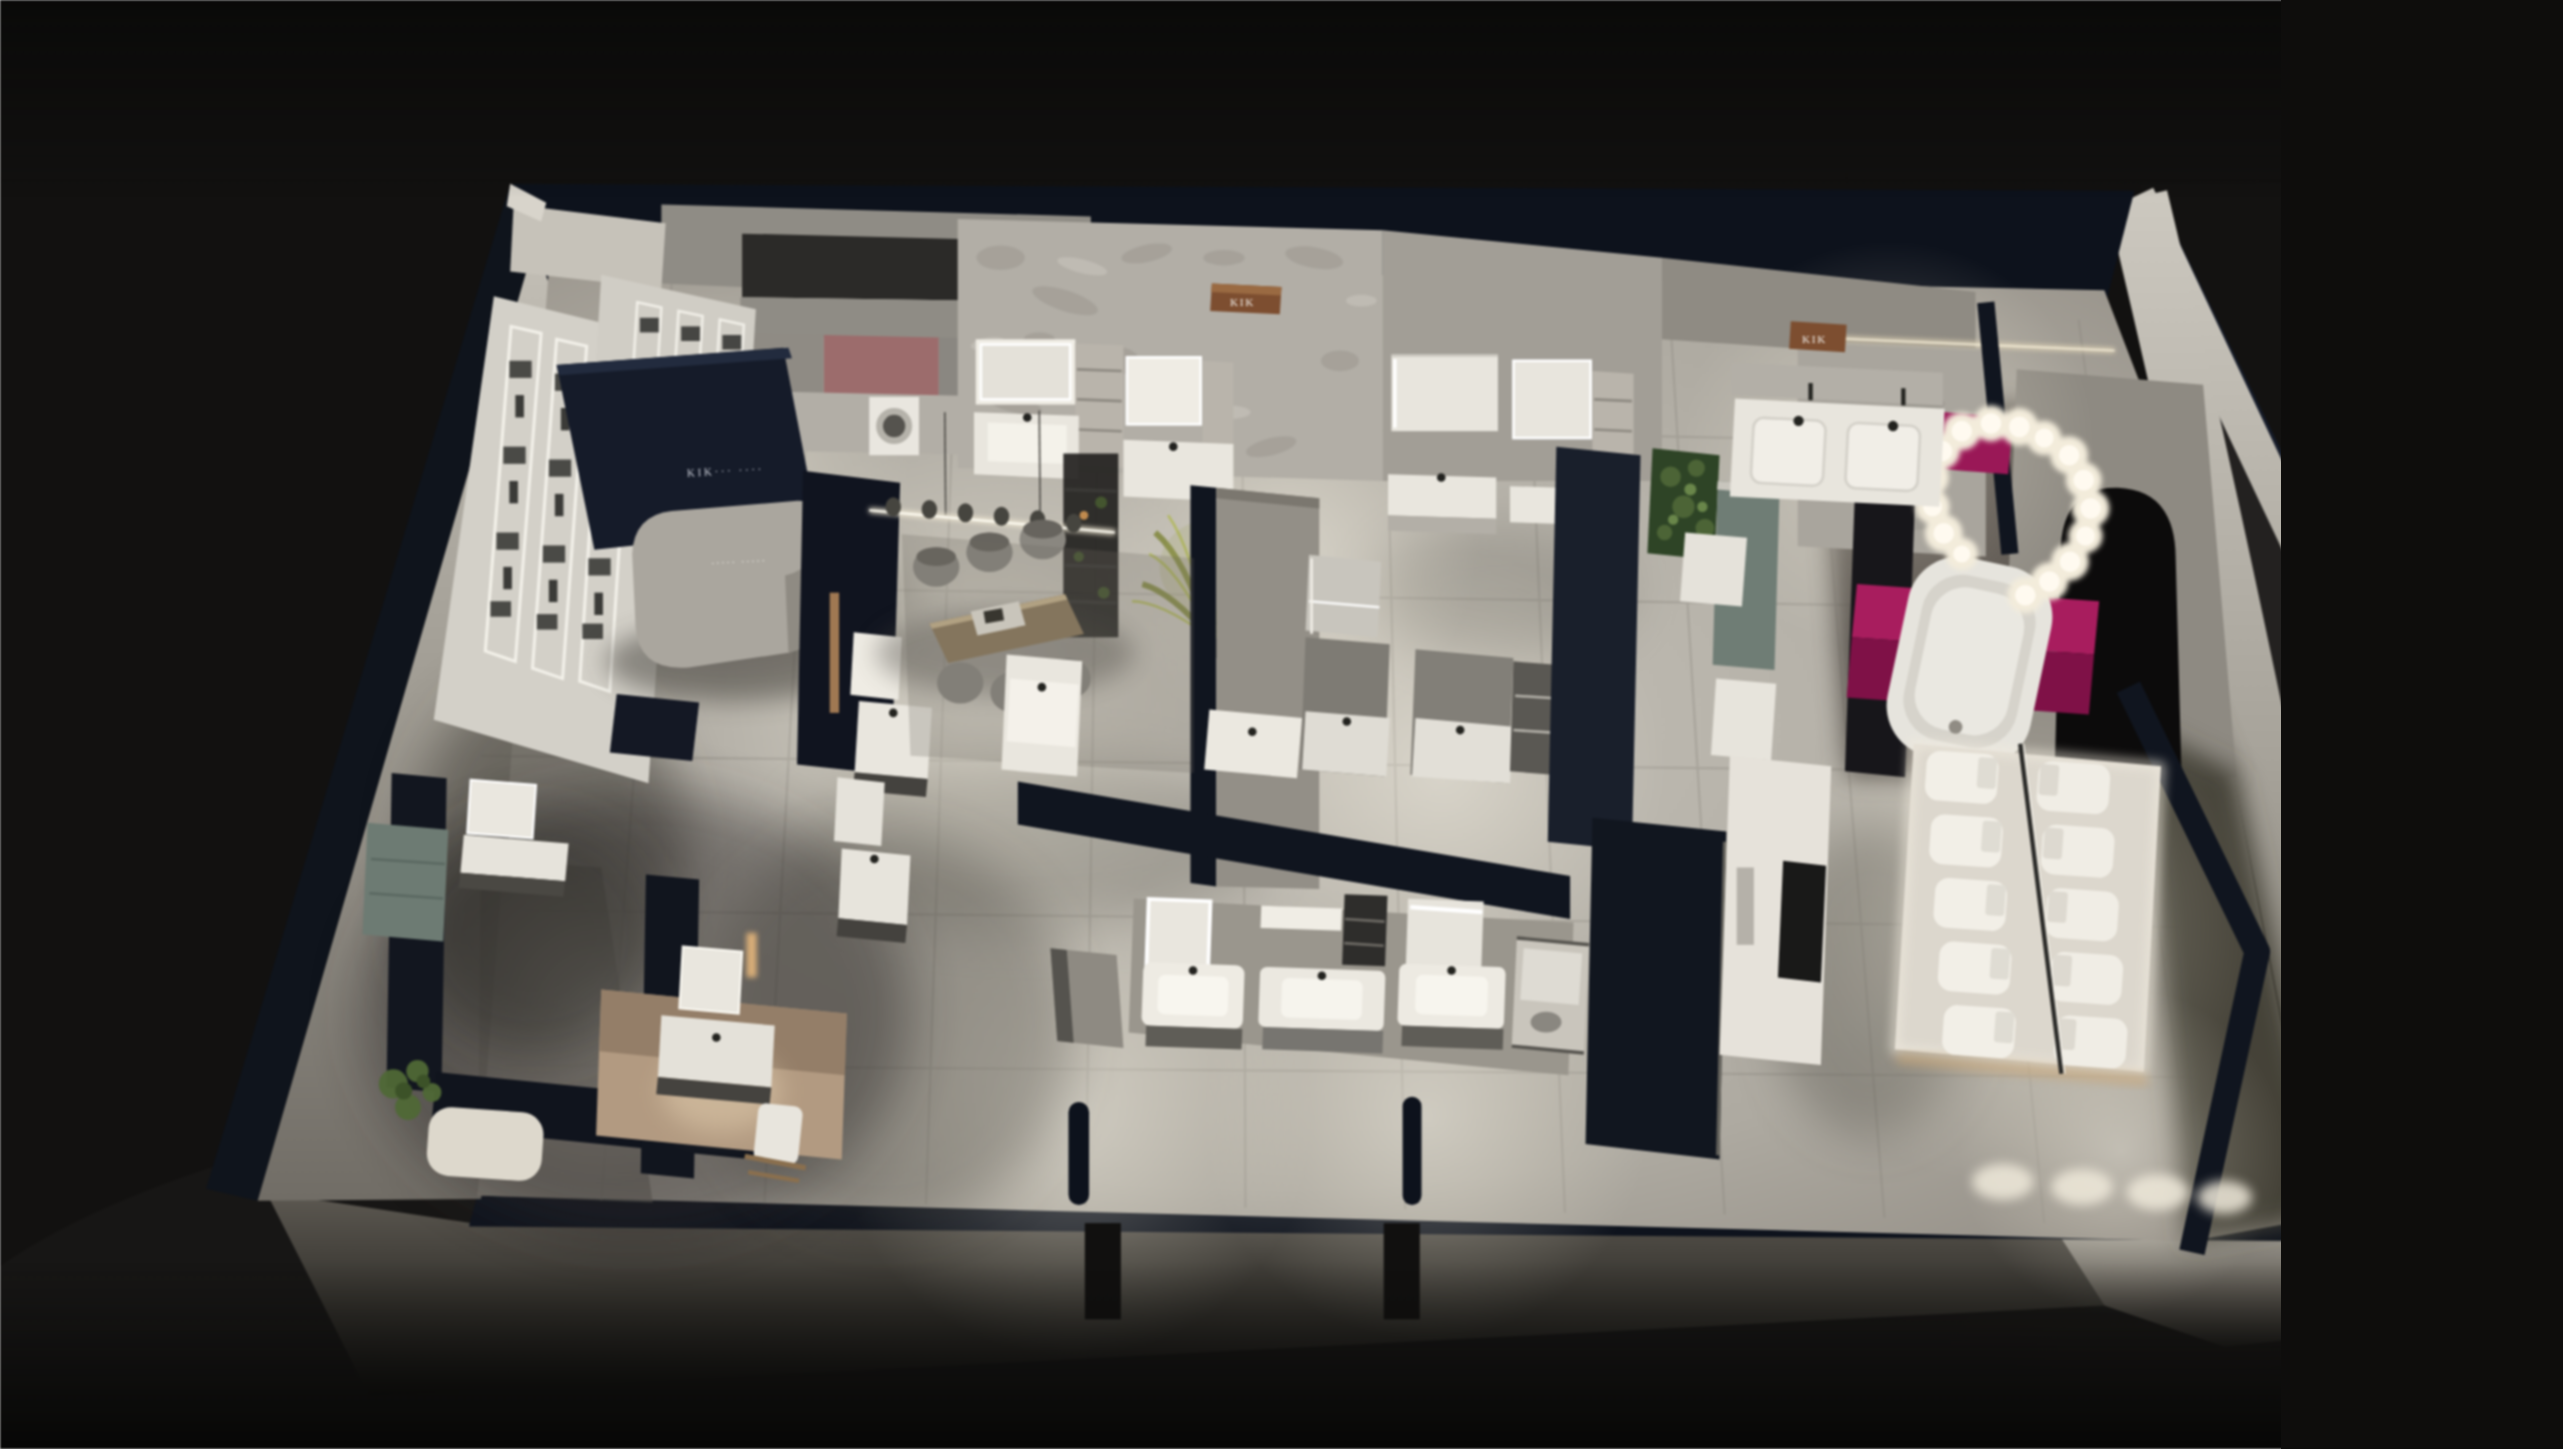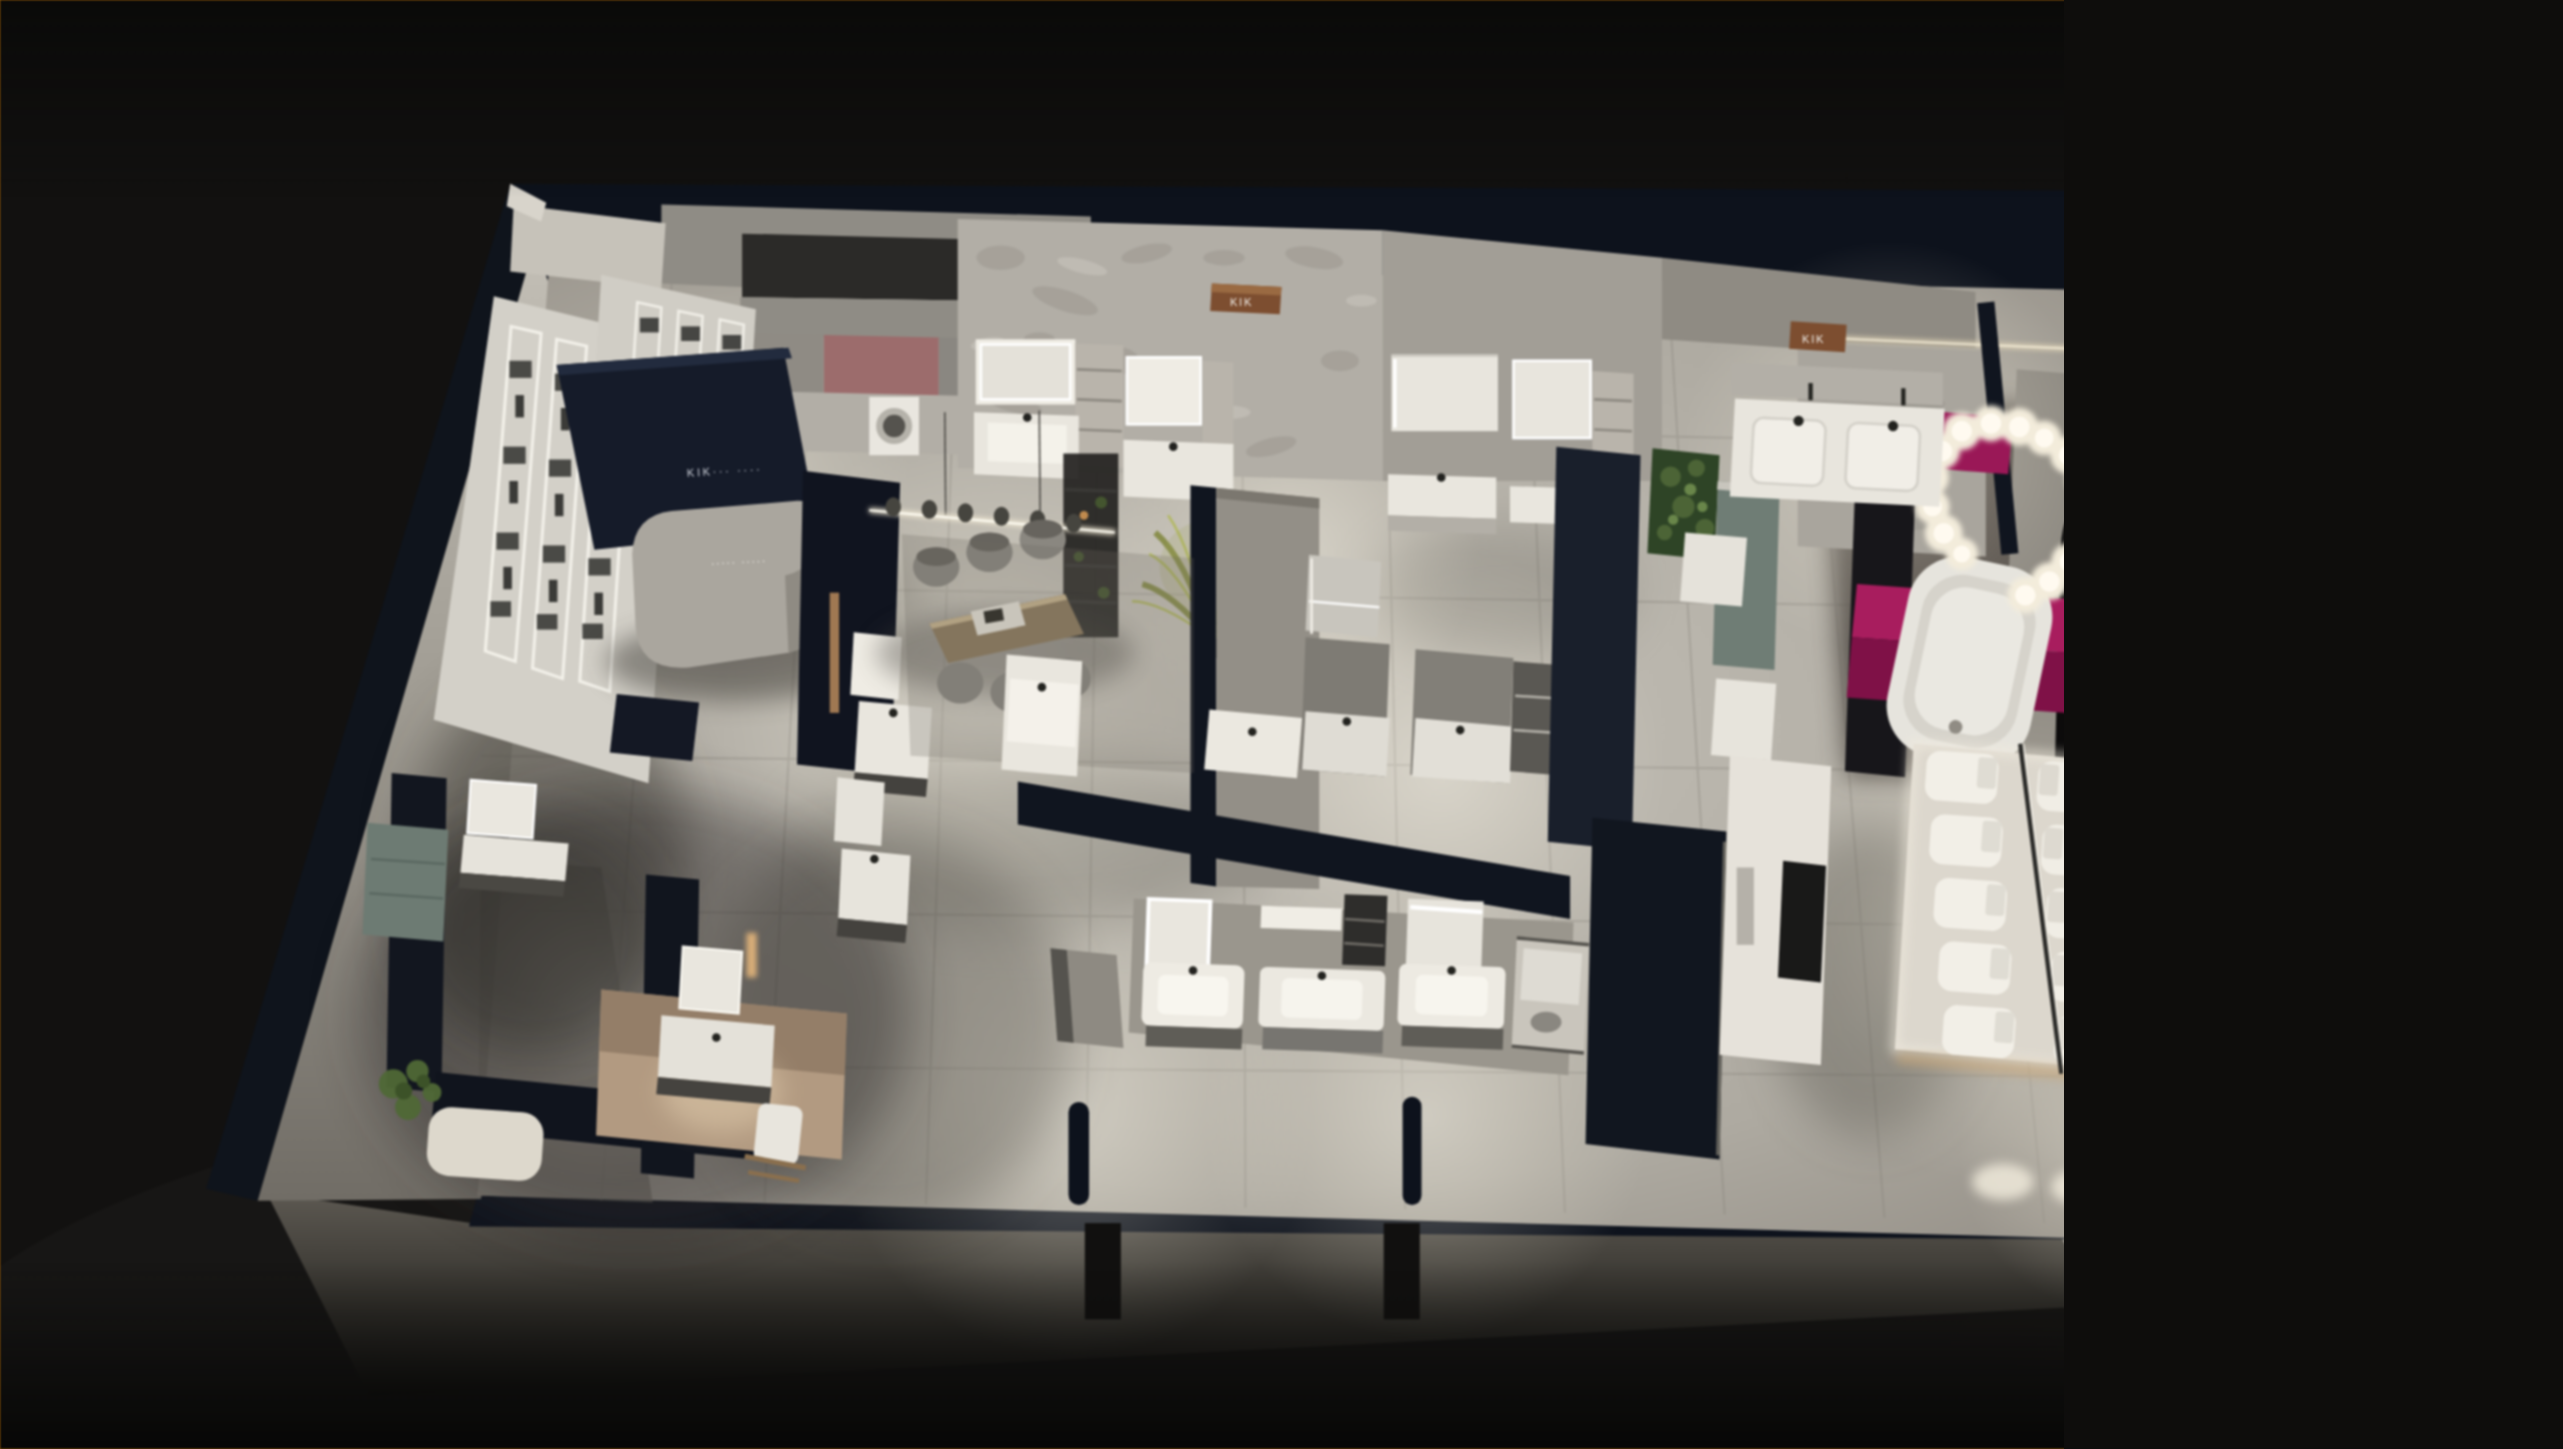--- a/index.html
+++ b/index.html
@@ -1,16 +1,16 @@
 <!DOCTYPE html>
 <html style="font-size:13.7px"><head>
 <meta charset="utf-8">
 <style>
 html,body{margin:0;padding:0;background:#0e0d0c;}
-#stage{position:relative;width:2064px;height:1449px;overflow:hidden;background:#a16207;font-family:Liberation Sans, sans-serif;}
+#stage{position:relative;width:2281px;height:1449px;overflow:hidden;background:#e5e5e5;font-family:Liberation Serif, serif;}
 svg{position:absolute;left:0;top:0;filter:blur(0.9px);}
 </style>
 </head>
 <body>
 <div id="stage">
 <svg width="2563" height="1449" viewBox="0 0 2984 1687">
 <defs>
 <radialGradient id="floorG" cx="0.42" cy="0.48" r="0.85">
  <stop offset="0" stop-color="#c5c1b8"></stop>
  <stop offset="0.55" stop-color="#aeaaa1"></stop>

